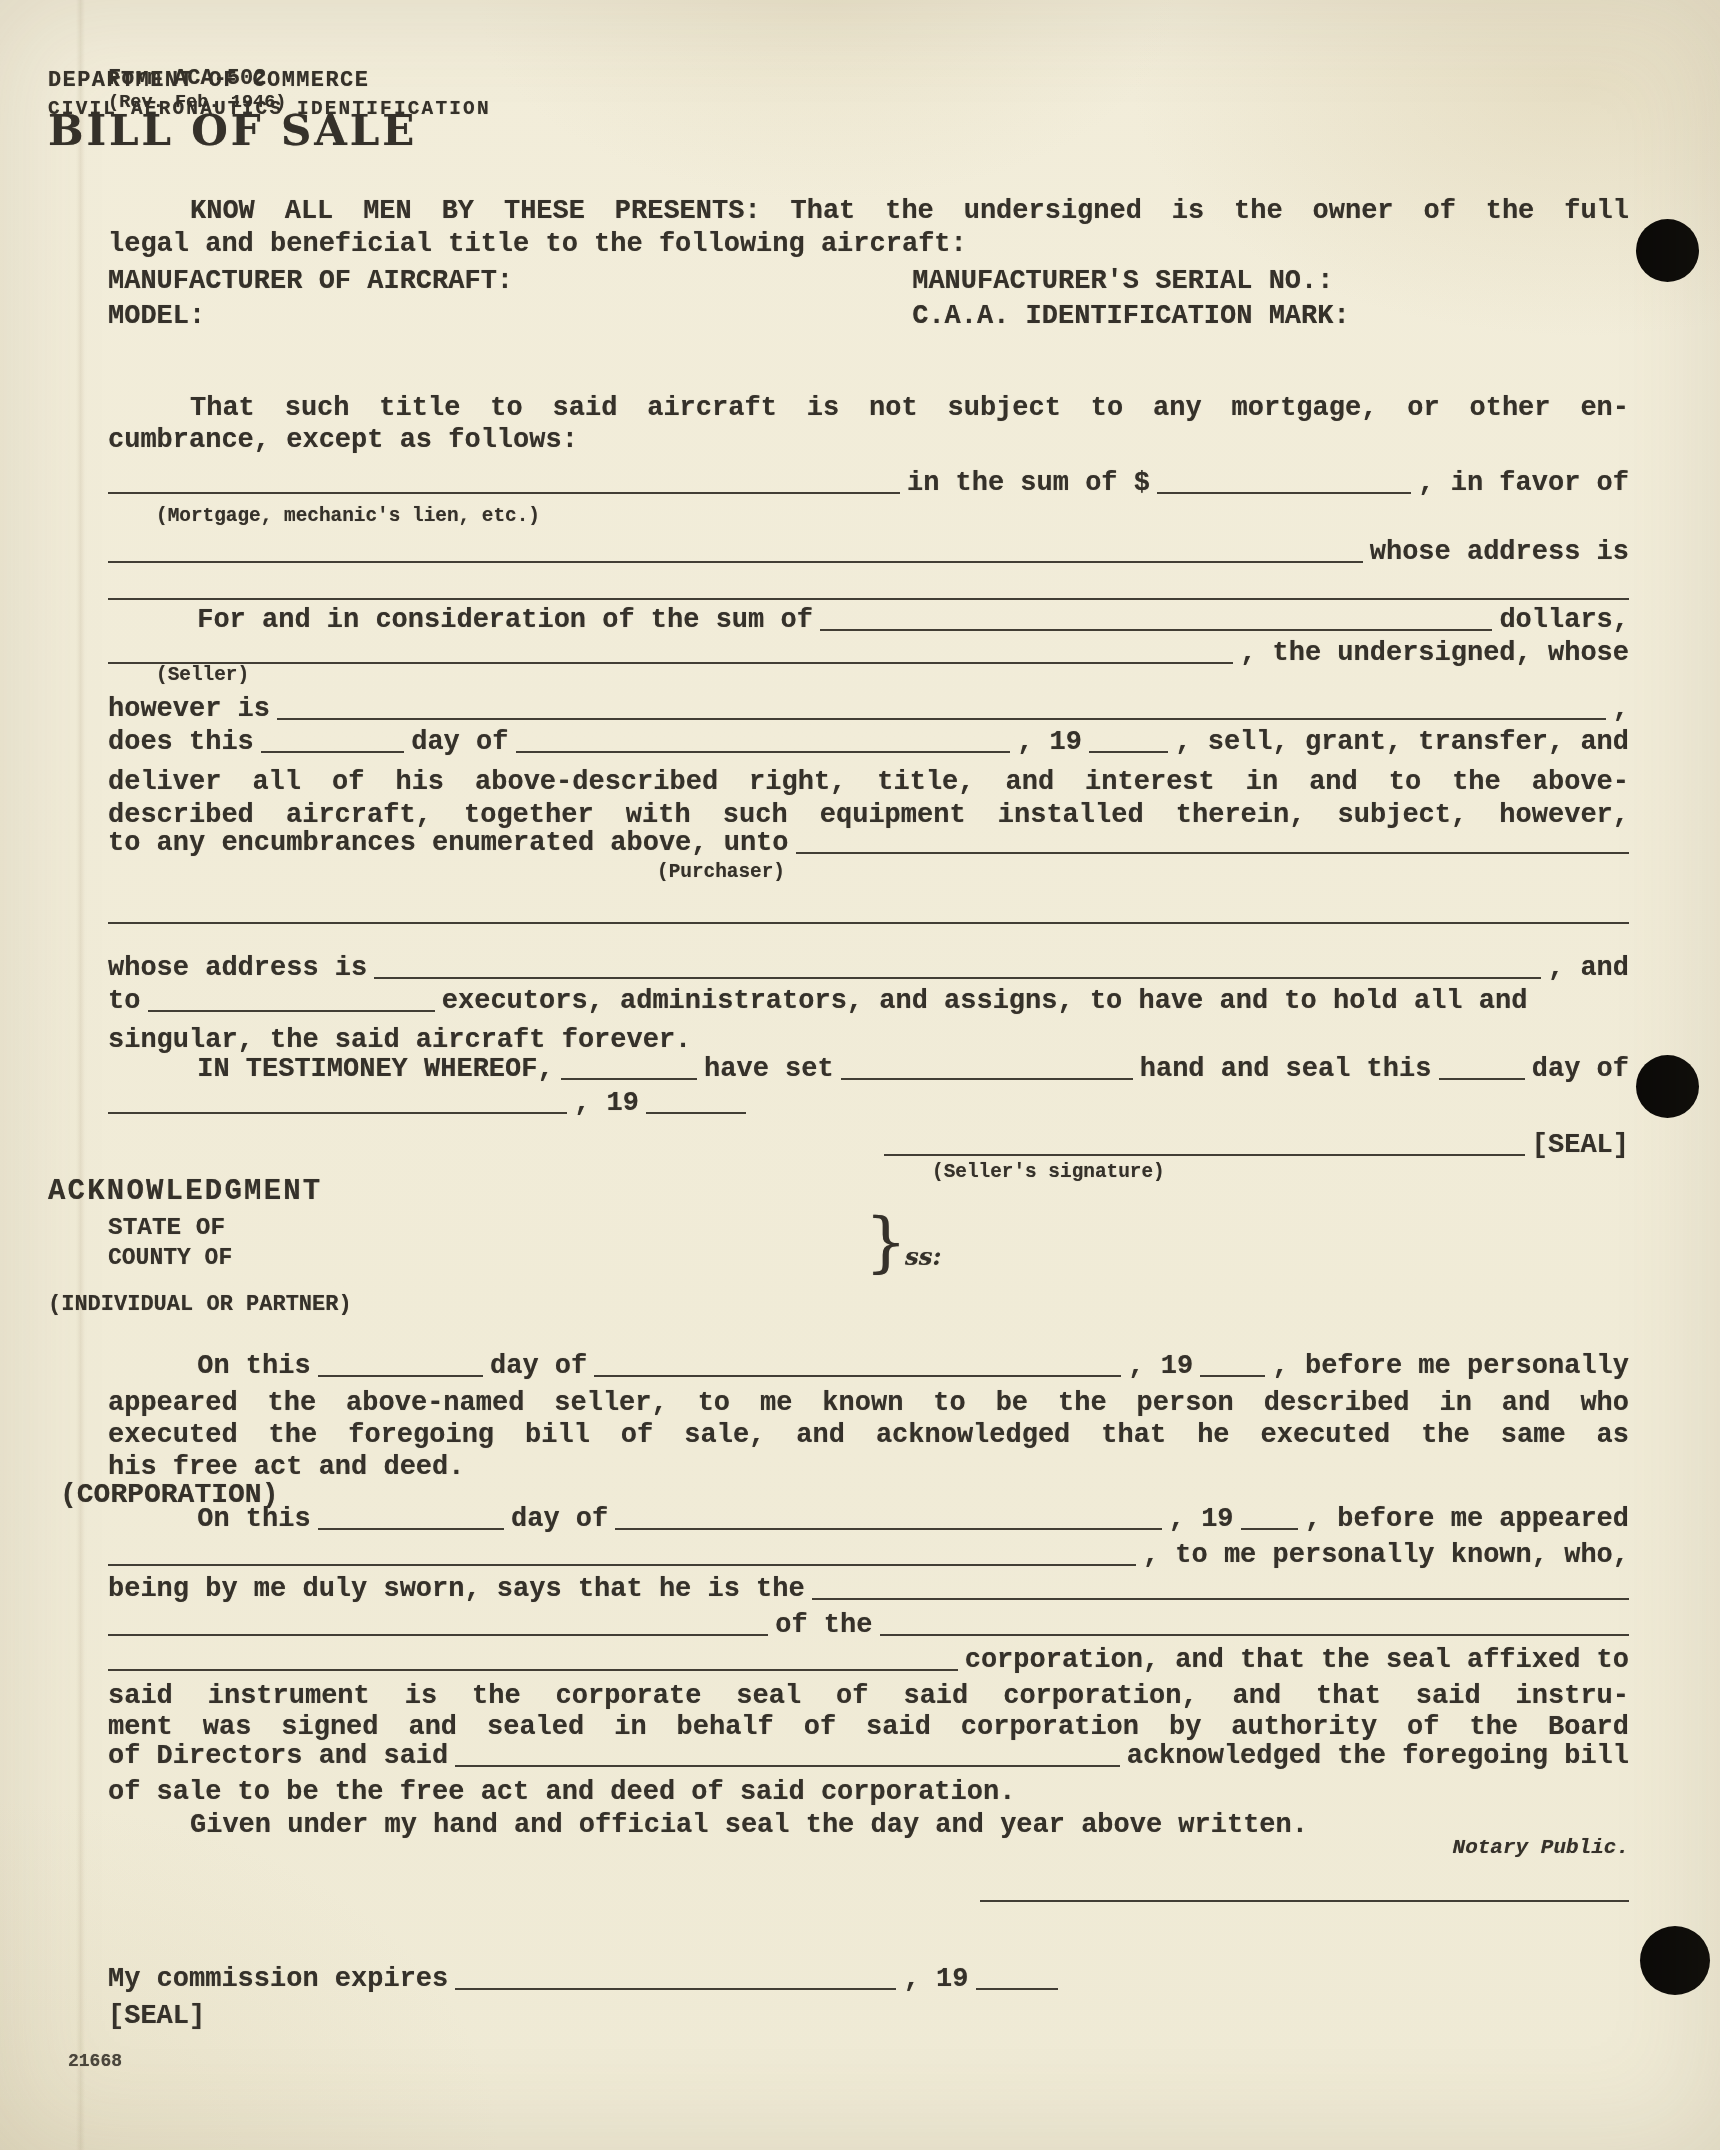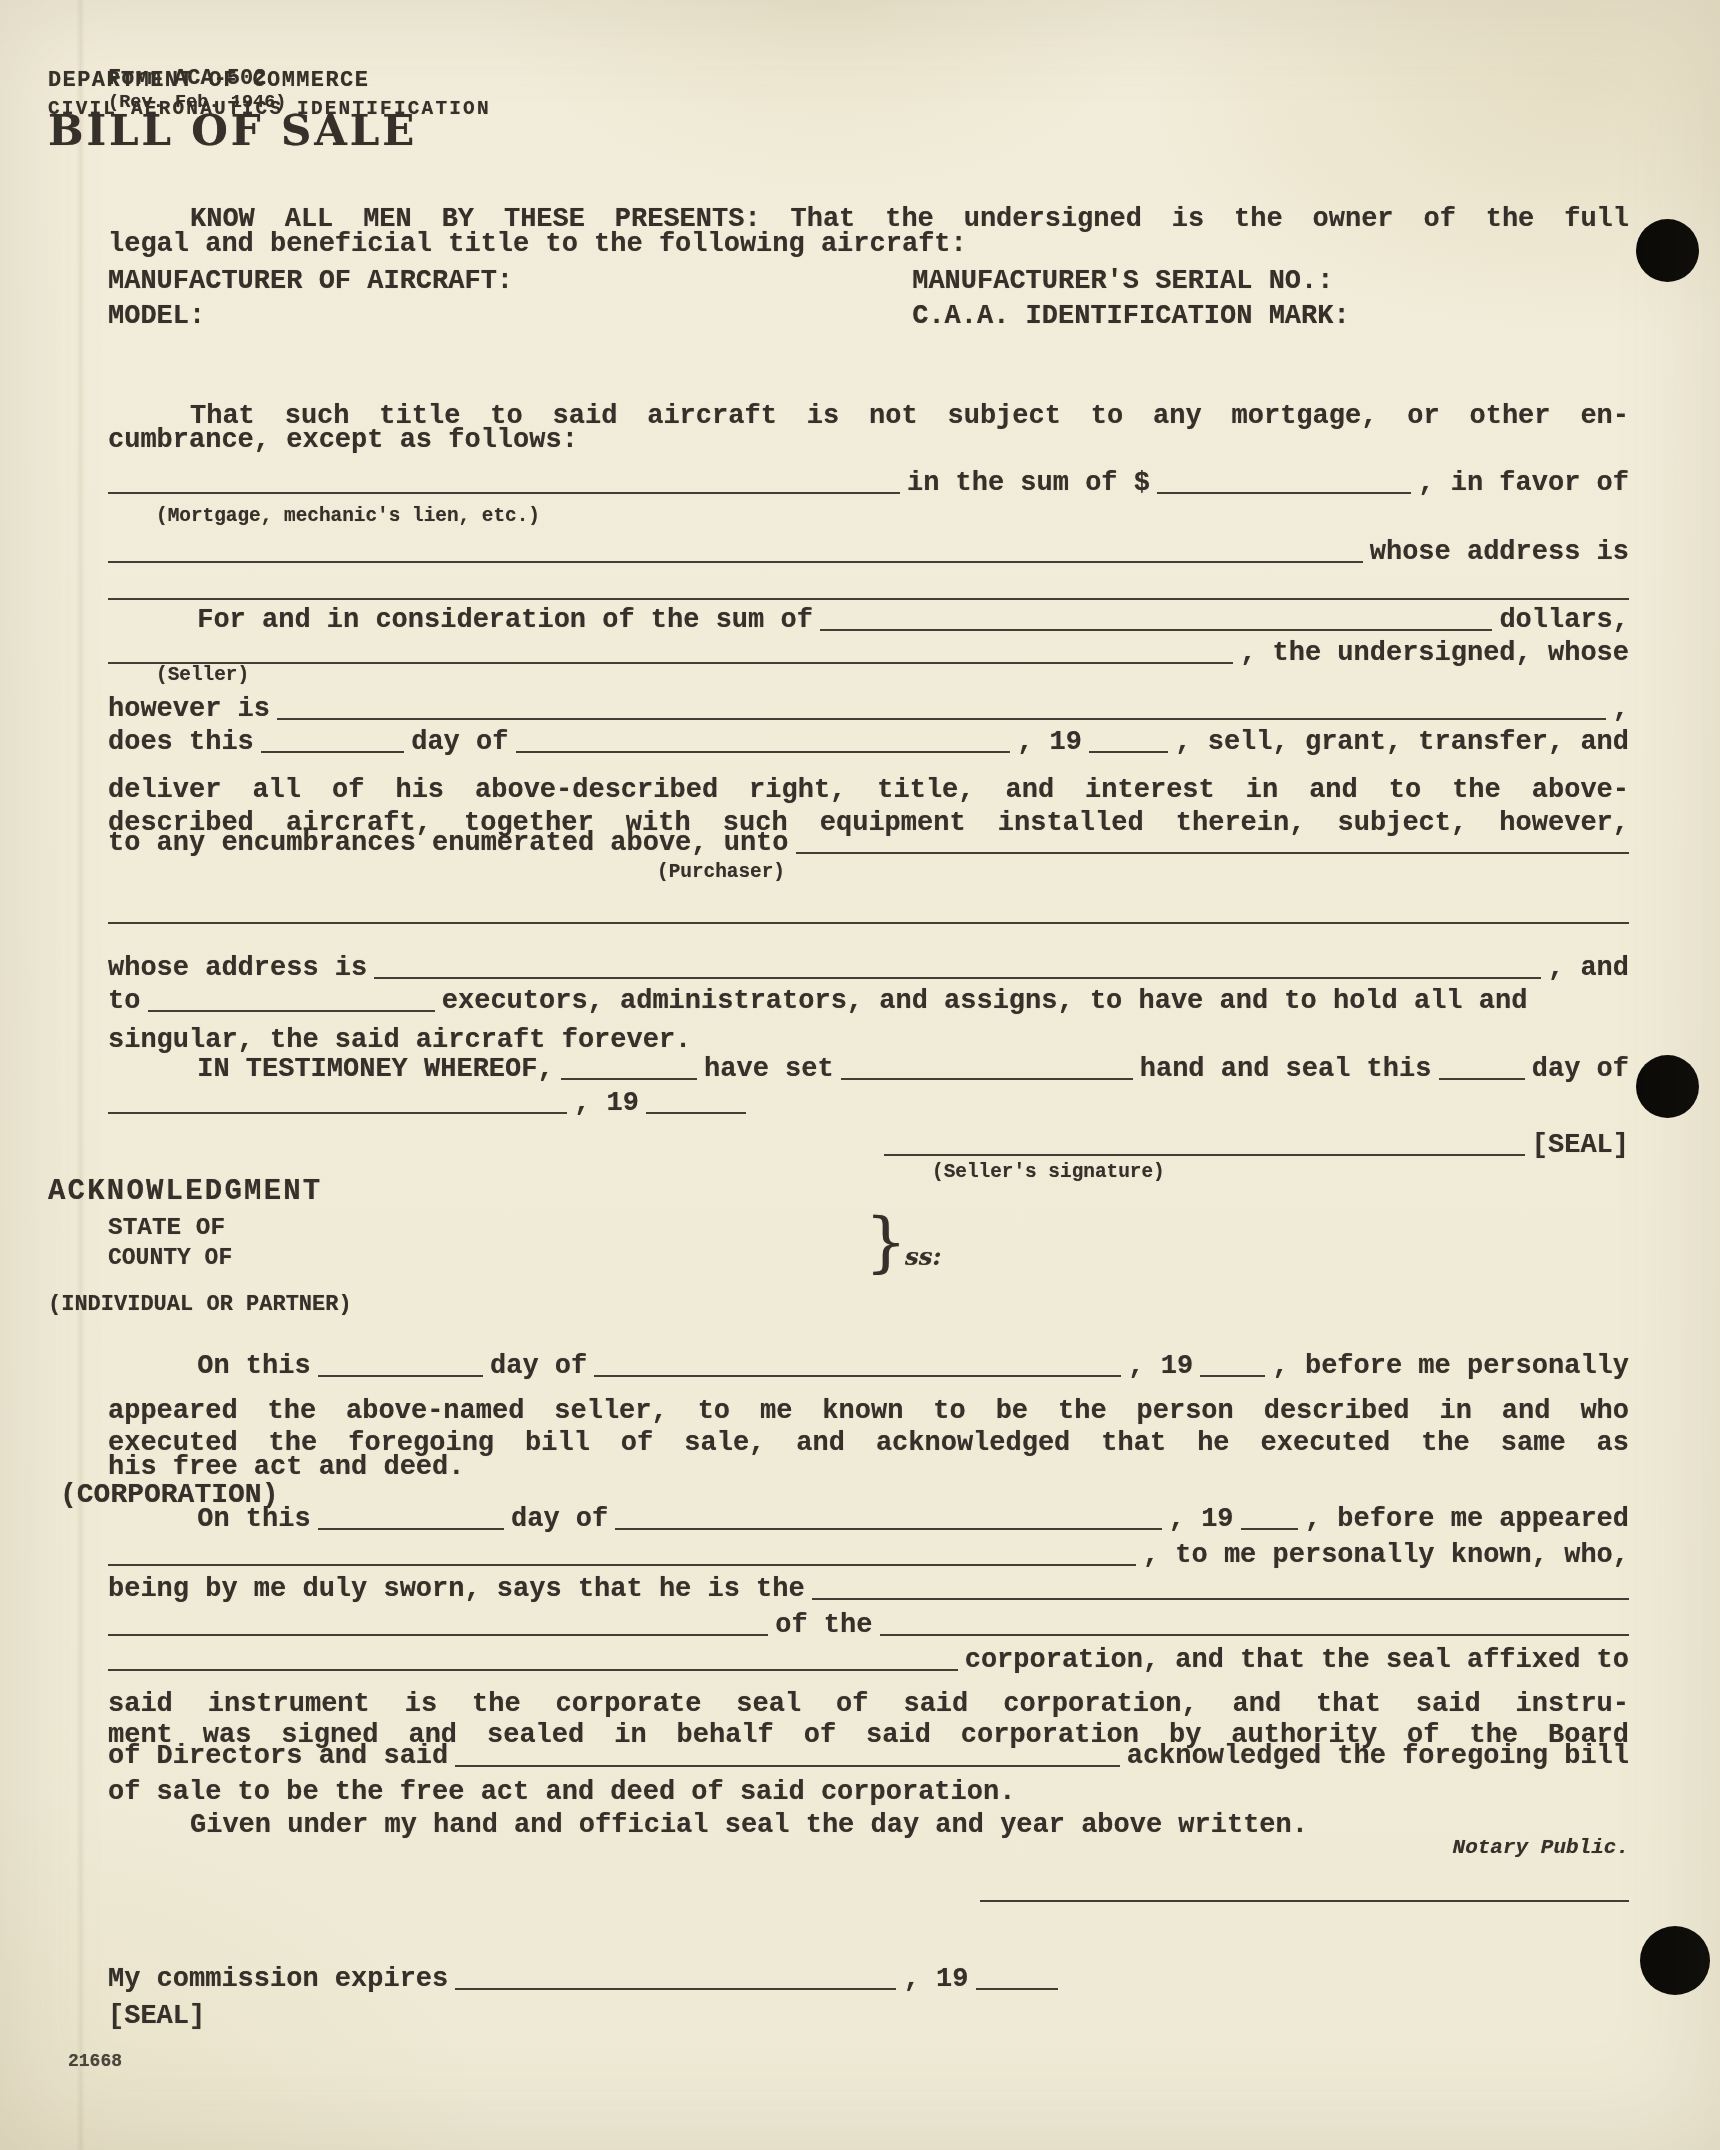--- a/index.html
+++ b/index.html
@@ -17,21 +17,21 @@
   }
   .page::after{content:"";position:absolute;inset:0;box-shadow:inset 0 0 108px rgba(110,95,60,.16);pointer-events:none;}
   .crease{position:absolute;left:76px;top:0;bottom:0;width:8.6px;
     background:linear-gradient(90deg,transparent,rgba(140,125,90,.12),transparent);}
   .ln{position:absolute;left:108px;right:92px;line-height:32px;}
   .row{display:flex;align-items:flex-end;column-gap:7.2px;white-space:pre;}
   .t{flex:0 0 auto;}
   .sp{flex:0 0 auto;}
   .ul{border-bottom:2.2px solid #423e35;margin-bottom:5px;height:21.5px;flex:0 0 auto;}
   .fill{flex:1 1 auto;}
-  .just{text-align:justify;text-align-last:justify;margin-top:8px;}
+  .just{text-align:justify;text-align-last:justify;}
   .ind{text-indent:82px;}
   .center{text-align:left;padding-left:48px;}
   .cap{font-size:19.4px;line-height:23px;}
   .small{font-size:18.6px;line-height:21.5px;}
   .title{font-family:"DejaVu Serif","Liberation Serif",serif;font-weight:700;font-size:42px;letter-spacing:2.9px;}
   .ackhead{font-size:29px;letter-spacing:2.2px;}
   .brace{position:absolute;font-family:"DejaVu Serif",serif;font-size:66px;font-weight:400;line-height:66px;}
   .ss{position:absolute;font-family:"DejaVu Serif",serif;font-style:italic;font-size:24.4px;}
   .notary{font-style:italic;font-size:21px;text-align:right;}
   .dot{position:absolute;background:#0c0b09;border-radius:50%;}

